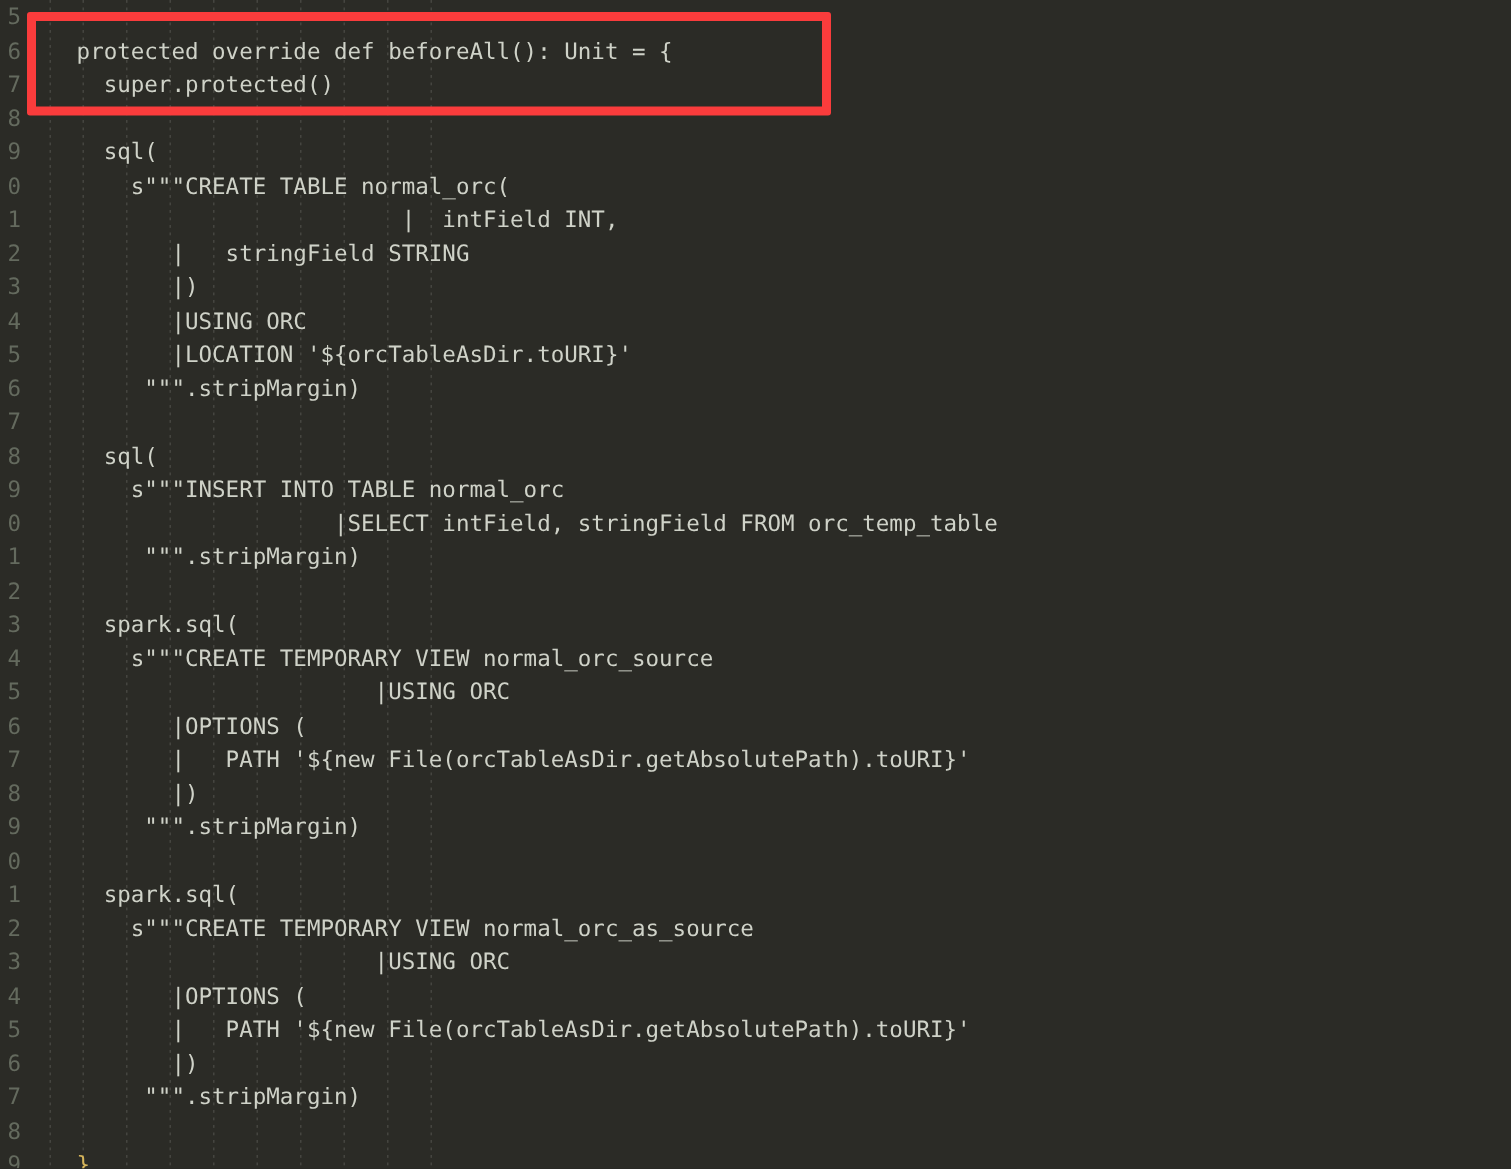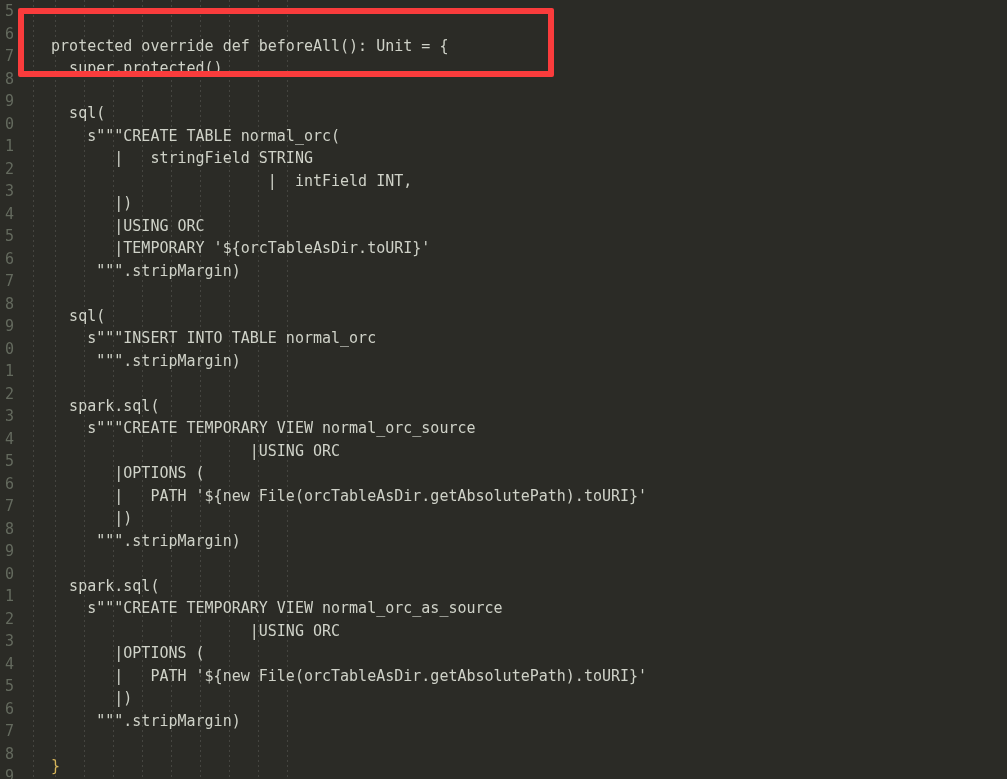--- a/index.html
+++ b/index.html
@@ -61,21 +61,20 @@
   }
 
   
   .code-area {
     position: absolute;
     left: 0;
     top: 0;
     width: 1007px;
     height: 557px;
     z-index: 3;
-    margin-top: 12px;
   }
   .code-line {
     height: 22.5px;
     line-height: 22.5px;
     font-size: 15px;
     color: #cfd2c8;
     white-space: pre;
     padding-left: 33px;
     letter-spacing: 0px;
     box-sizing: border-box;
@@ -154,29 +153,30 @@
       <div class="gutter-line">9</div>
     </div>
 
   <div class="code-area">
       <div class="code-line">&nbsp;</div>
       <div class="code-line">  protected override def beforeAll(): Unit = {</div>
       <div class="code-line">    super.protected()</div>
       <div class="code-line">&nbsp;</div>
       <div class="code-line">    sql(</div>
       <div class="code-line">      s"""CREATE TABLE normal_orc(</div>
+      <div class="code-line">                          |  intField INT,</div>
       <div class="code-line">         |   stringField STRING</div>
-      <div class="code-line">                          |  intField INT,</div>
       <div class="code-line">         |)</div>
       <div class="code-line">         |USING ORC</div>
-      <div class="code-line">         |TEMPORARY '${orcTableAsDir.toURI}'</div>
+      <div class="code-line">         |LOCATION '${orcTableAsDir.toURI}'</div>
       <div class="code-line">       """.stripMargin)</div>
       <div class="code-line">&nbsp;</div>
       <div class="code-line">    sql(</div>
       <div class="code-line">      s"""INSERT INTO TABLE normal_orc</div>
+      <div class="code-line">                     |SELECT intField, stringField FROM orc_temp_table</div>
       <div class="code-line">       """.stripMargin)</div>
       <div class="code-line">&nbsp;</div>
       <div class="code-line">    spark.sql(</div>
       <div class="code-line">      s"""CREATE TEMPORARY VIEW normal_orc_source</div>
       <div class="code-line">                        |USING ORC</div>
       <div class="code-line">         |OPTIONS (</div>
       <div class="code-line">         |   PATH '${new File(orcTableAsDir.getAbsolutePath).toURI}'</div>
       <div class="code-line">         |)</div>
       <div class="code-line">       """.stripMargin)</div>
       <div class="code-line">&nbsp;</div>

